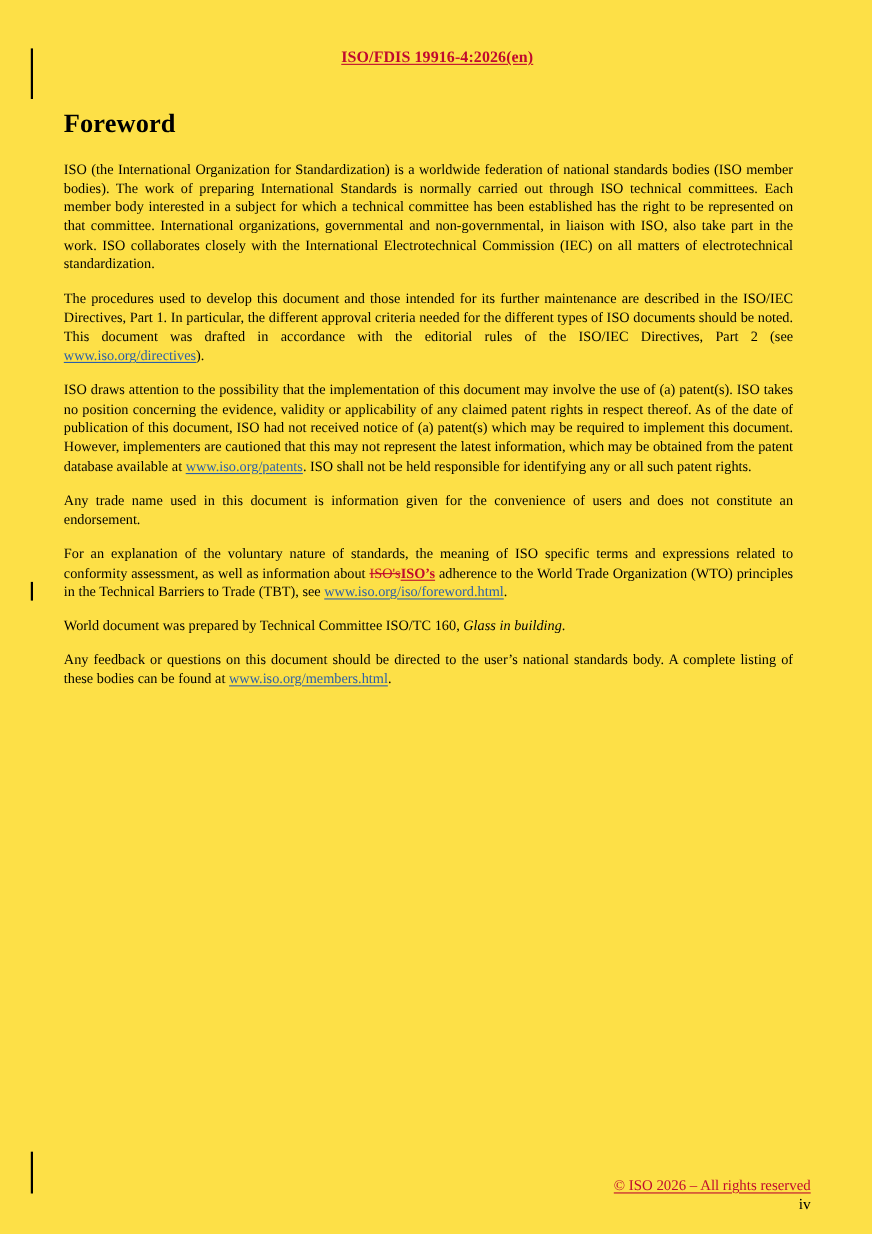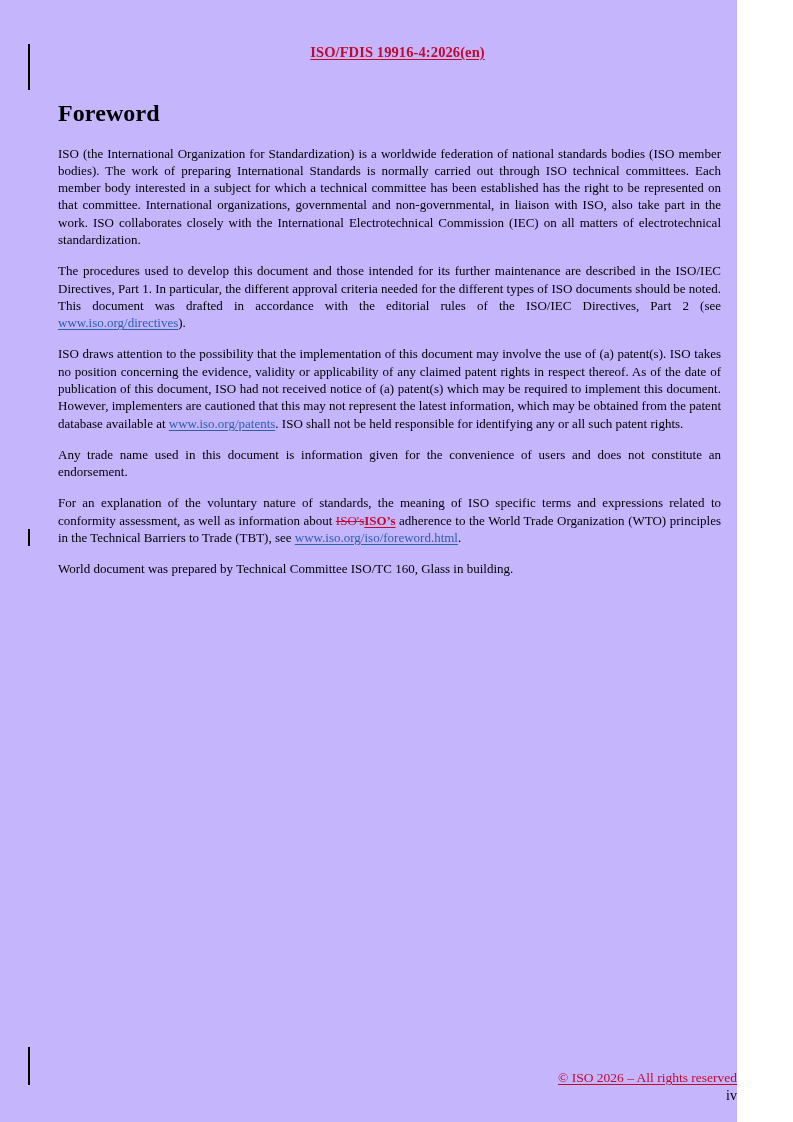--- a/index.html
+++ b/index.html
@@ -6,23 +6,23 @@
     margin: 0;
     padding: 0;
     background: #ffffff;
   }
   body {
     font-family: "Liberation Serif", "DejaVu Serif", serif;
     color: #000000;
   }
   .page {
     position: relative;
-    width: 737px;
+    width: 793px;
     height: 1122px;
-    background: #c4b5fd;
+    background: #fde047;
     overflow: hidden;
   }
   
   .change-bar {
     position: absolute;
     left: 28px;
     width: 2px;
     background: #000000;
   }
   .change-bar.header-bar  { top: 44px;   height: 46px; }
@@ -68,21 +68,21 @@
   }
   p.para.tight { margin-bottom: 13px; }
   p.para:last-child { margin-bottom: 0; }
 
   a.doclink,
   .doclink {
     color: #2B5FAA;
     text-decoration: underline;
     text-underline-offset: 1.5px;
   }
-  .italic { }
+  .italic { font-style: italic; }
 
   
   .tc-del {
     color: #C00A2F;
     text-decoration: line-through;
     text-decoration-thickness: 1px;
   }
   .tc-ins {
     color: #C00A2F;
     text-decoration: underline;
@@ -131,20 +131,21 @@
 
     <p class="para"><span>ISO draws attention to the possibility that the implementation of this document may involve the use of (a) patent(s). ISO takes no position concerning the evidence, validity or applicability of any claimed patent rights in respect thereof. As of the date of publication of this document, ISO had not received notice of (a) patent(s) which may be required to implement this document. However, implementers are cautioned that this may not represent the latest information, which may be obtained from the patent database available at </span><a class="doclink" href="#">www.iso.org/patents</a><span>. ISO shall not be held responsible for identifying any or all such patent rights.</span></p>
 
     <p class="para"><span>Any trade name used in this document is information given for the convenience of users and does not constitute an endorsement.</span></p>
 
     <p class="para"><span>For an explanation of the voluntary nature of standards, the meaning of ISO specific terms and expressions related to conformity assessment, as well as information about </span><span class="tc-del">ISO's</span><span class="tc-ins">ISO’s</span><span> adherence to the World Trade Organization (WTO) principles in the Technical Barriers to Trade (TBT), see </span><a class="doclink" href="#">www.iso.org/iso/foreword.html</a><span>.</span></p>
 
     <p class="para tight"><span>World document was prepared by Technical Committee ISO/TC 160, </span><span class="italic">Glass in building</span><span>.</span></p>
 
 
+    <p class="para"><span>Any feedback or questions on this document should be directed to the user’s national standards body. A complete listing of these bodies can be found at </span><a class="doclink" href="#">www.iso.org/members.html</a><span>.</span></p>
 
   </div>
 
   <div class="footer-copyright">© ISO 2026 – All rights reserved</div>
 
   <div class="footer-pagenum">iv</div>
 
 </div>
 
 </body></html>

